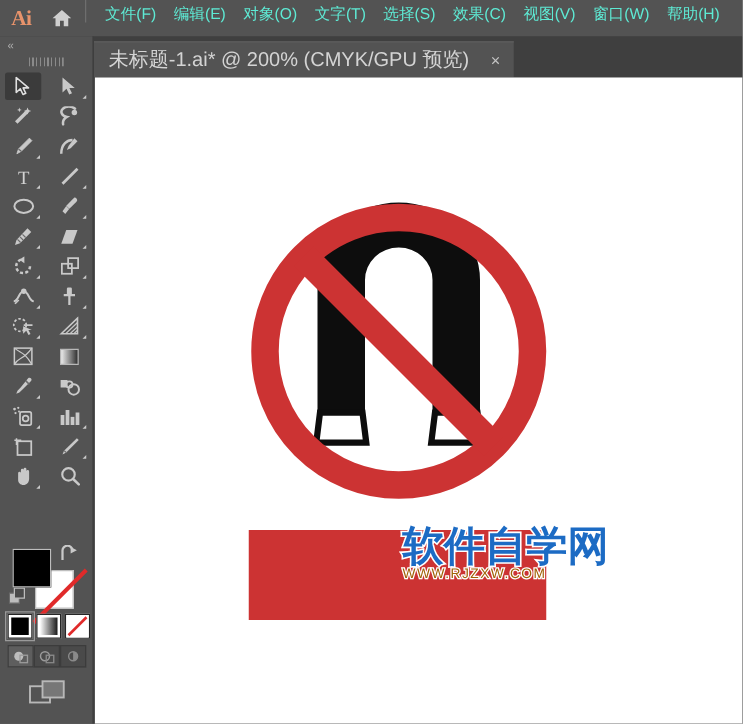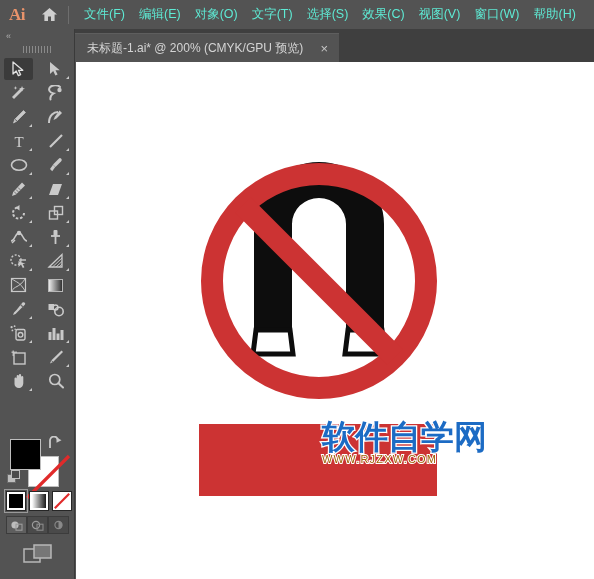--- a/index.html
+++ b/index.html
@@ -8,21 +8,21 @@
     overflow: hidden;
     background: #535353;
     font-family: "Liberation Sans", "DejaVu Sans", sans-serif;
   }
   #app { position: relative; width: 594px; height: 579px; }
 
   
   #menubar {
     position: absolute; left: 0; top: 0; width: 594px; height: 29px;
     background: #535353;
-    display: flex; align-items: center;
+    display: flex; align-items: flex-start;
   }
   #ai-logo {
     width: 34px; height: 29px;
     display: flex; align-items: center; justify-content: center;
     color: #E8936B; font-size: 17px; font-weight: bold;
     font-family: "Liberation Serif", "DejaVu Serif", serif;
     letter-spacing: -0.5px;
   }
   #home-btn {
     width: 30px; height: 29px;
@@ -43,21 +43,21 @@
     background: #3F3F3F;
   }
   #doc-tab {
     position: absolute; left: 75px; top: 4px; height: 29px;
     background: #535353;
     display: flex; align-items: center;
     padding: 0 8px 0 12px;
     border-top: 1px solid #5E5E5E;
   }
   #doc-tab-label {
-    color: #D4D4D4; font-size: 12px; white-space: nowrap;
+    color: #D4D4D4; font-size: 16px; white-space: nowrap;
   }
   #tab-close {
     margin-left: 14px; color: #C5C5C5; font-size: 13px;
     width: 14px; text-align: center; line-height: 1;
   }
 
   
   #toolbar {
     position: absolute; left: 0; top: 29px; width: 75px; height: 550px;
     background: #535353;

